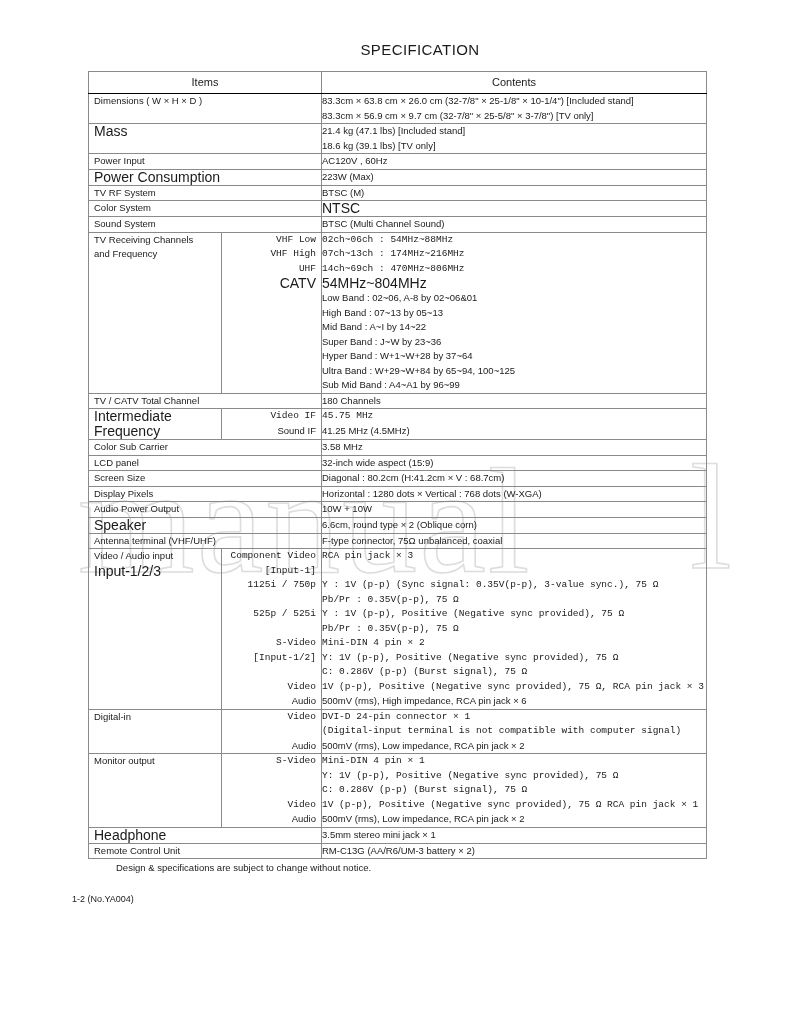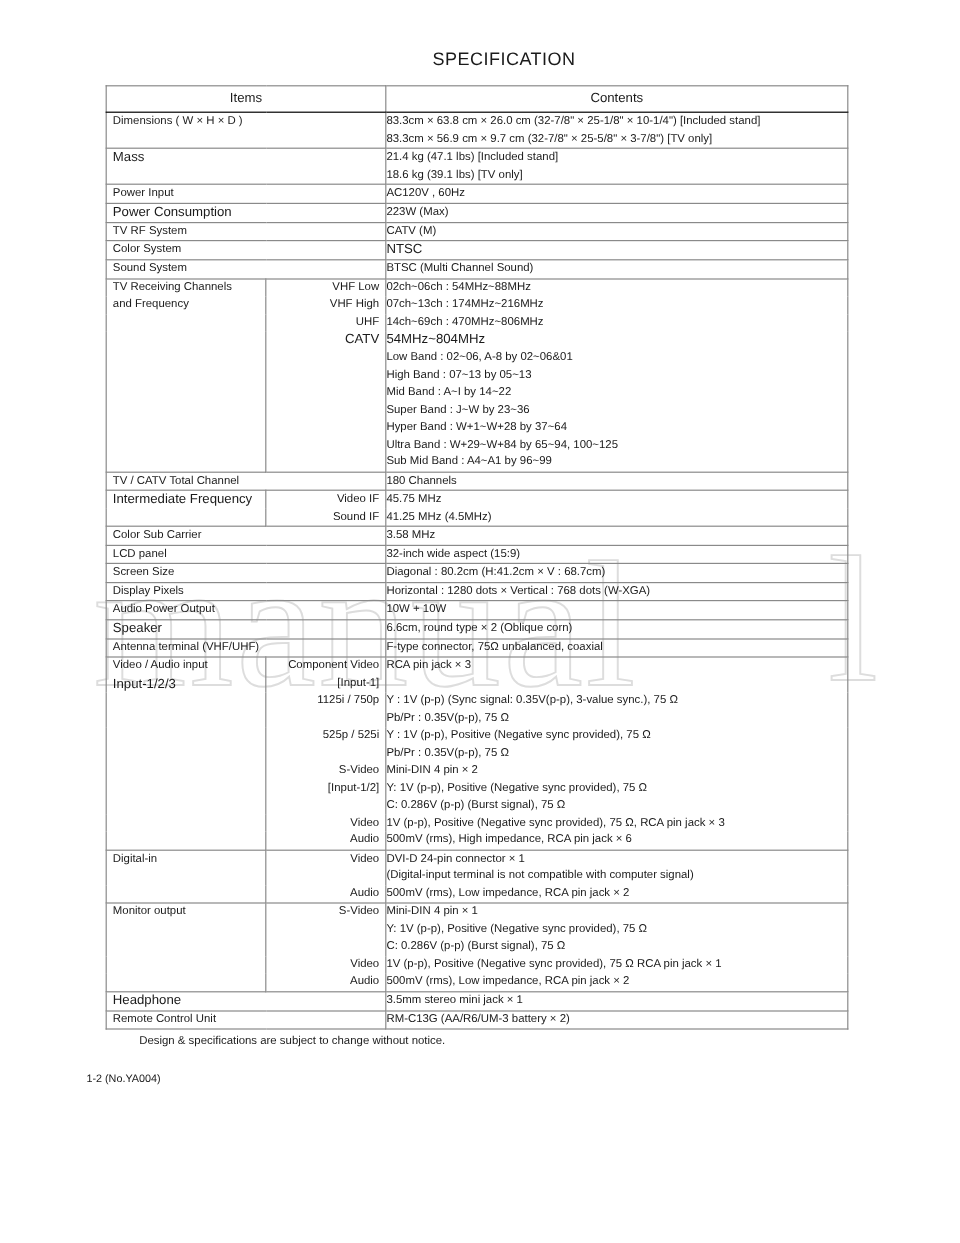--- a/index.html
+++ b/index.html
@@ -108,23 +108,23 @@
     border-bottom: 1.5px solid #000 !important;
   }
 
   .cell {
     padding: 3px 4px 3px 5px;
     font-size: 9.5px;
     line-height: 14.5px;
   }
   .cell.item { padding-left: 5px; }
   .cell.sub  { text-align: right; padding-right: 5px; }
-  .md   { font-size: 11px;  line-height: 15px; }
+  .md   { font-size: 14px;  line-height: 15px; }
   .nb-t { border-top: none !important; }
-  .nb-b { border-bottom: none !important; }
+  .nb-b { border-bottom: none !important; font-family: Liberation Mono, monospace; }
 
   .line { display: block; }
 
   .dashed-top { border-top: 1px dashed #9a9a9a !important; }
 
   
   #footnote {
     position: absolute;
     left: 88px;
     top: 862px;
@@ -184,21 +184,21 @@
           </tr>
           <tr>
             <td class="cell item md" colspan="2">Power Consumption</td>
             <td class="cell ">
               <span class="line">223W (Max)</span>
             </td>
           </tr>
           <tr>
             <td class="cell item " colspan="2">TV RF System</td>
             <td class="cell ">
-              <span class="line">CATV (M)</span>
+              <span class="line">BTSC (M)</span>
             </td>
           </tr>
           <tr>
             <td class="cell item " colspan="2">Color System</td>
             <td class="cell md">
               <span class="line">NTSC</span>
             </td>
           </tr>
           <tr>
             <td class="cell item " colspan="2">Sound System</td>

